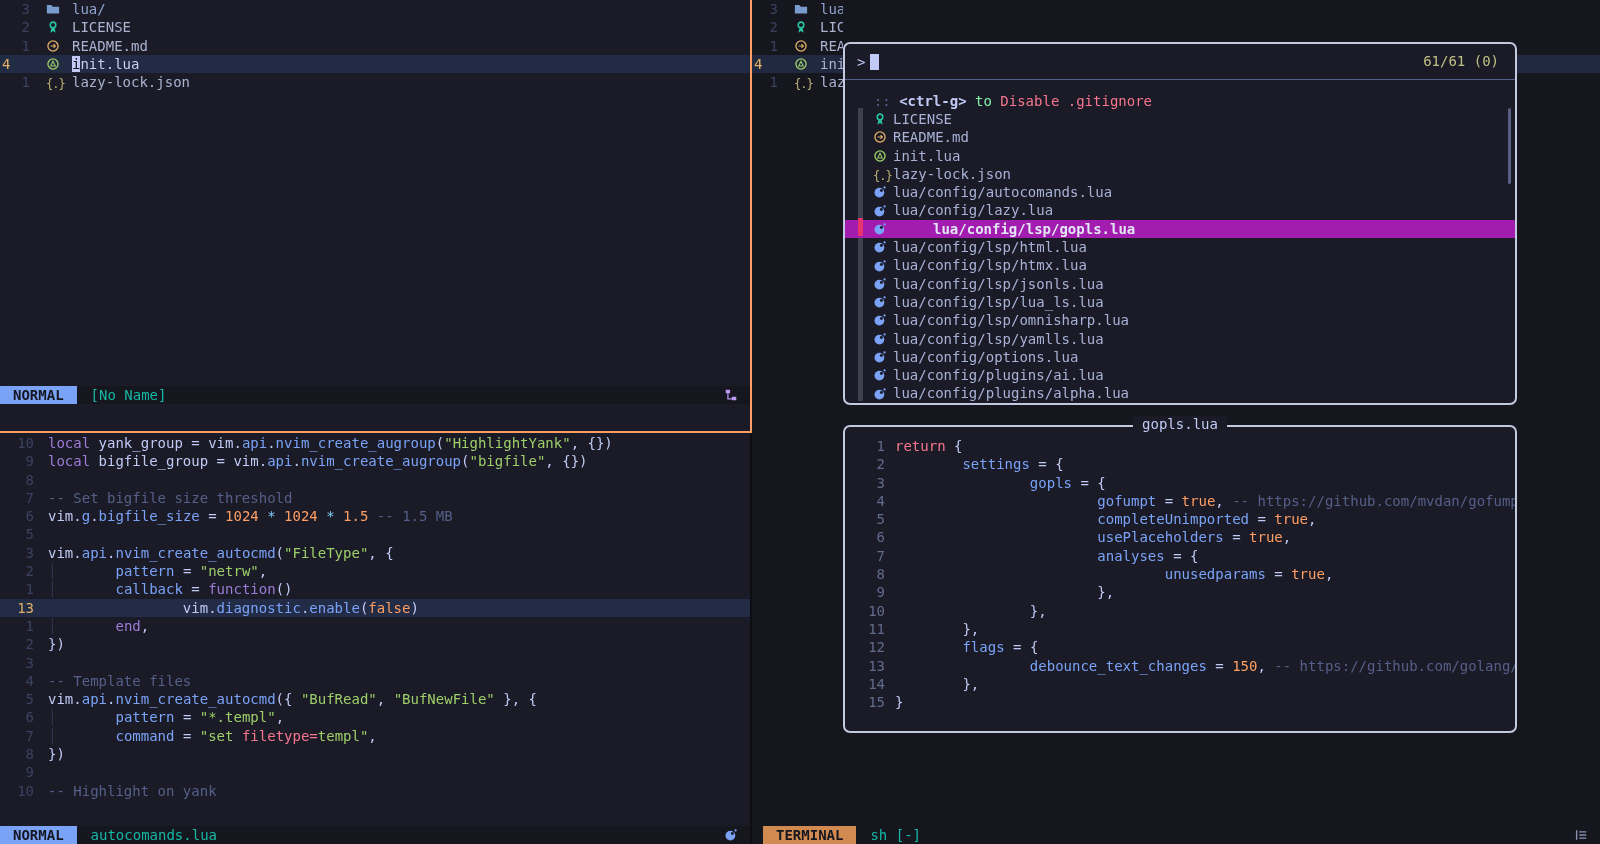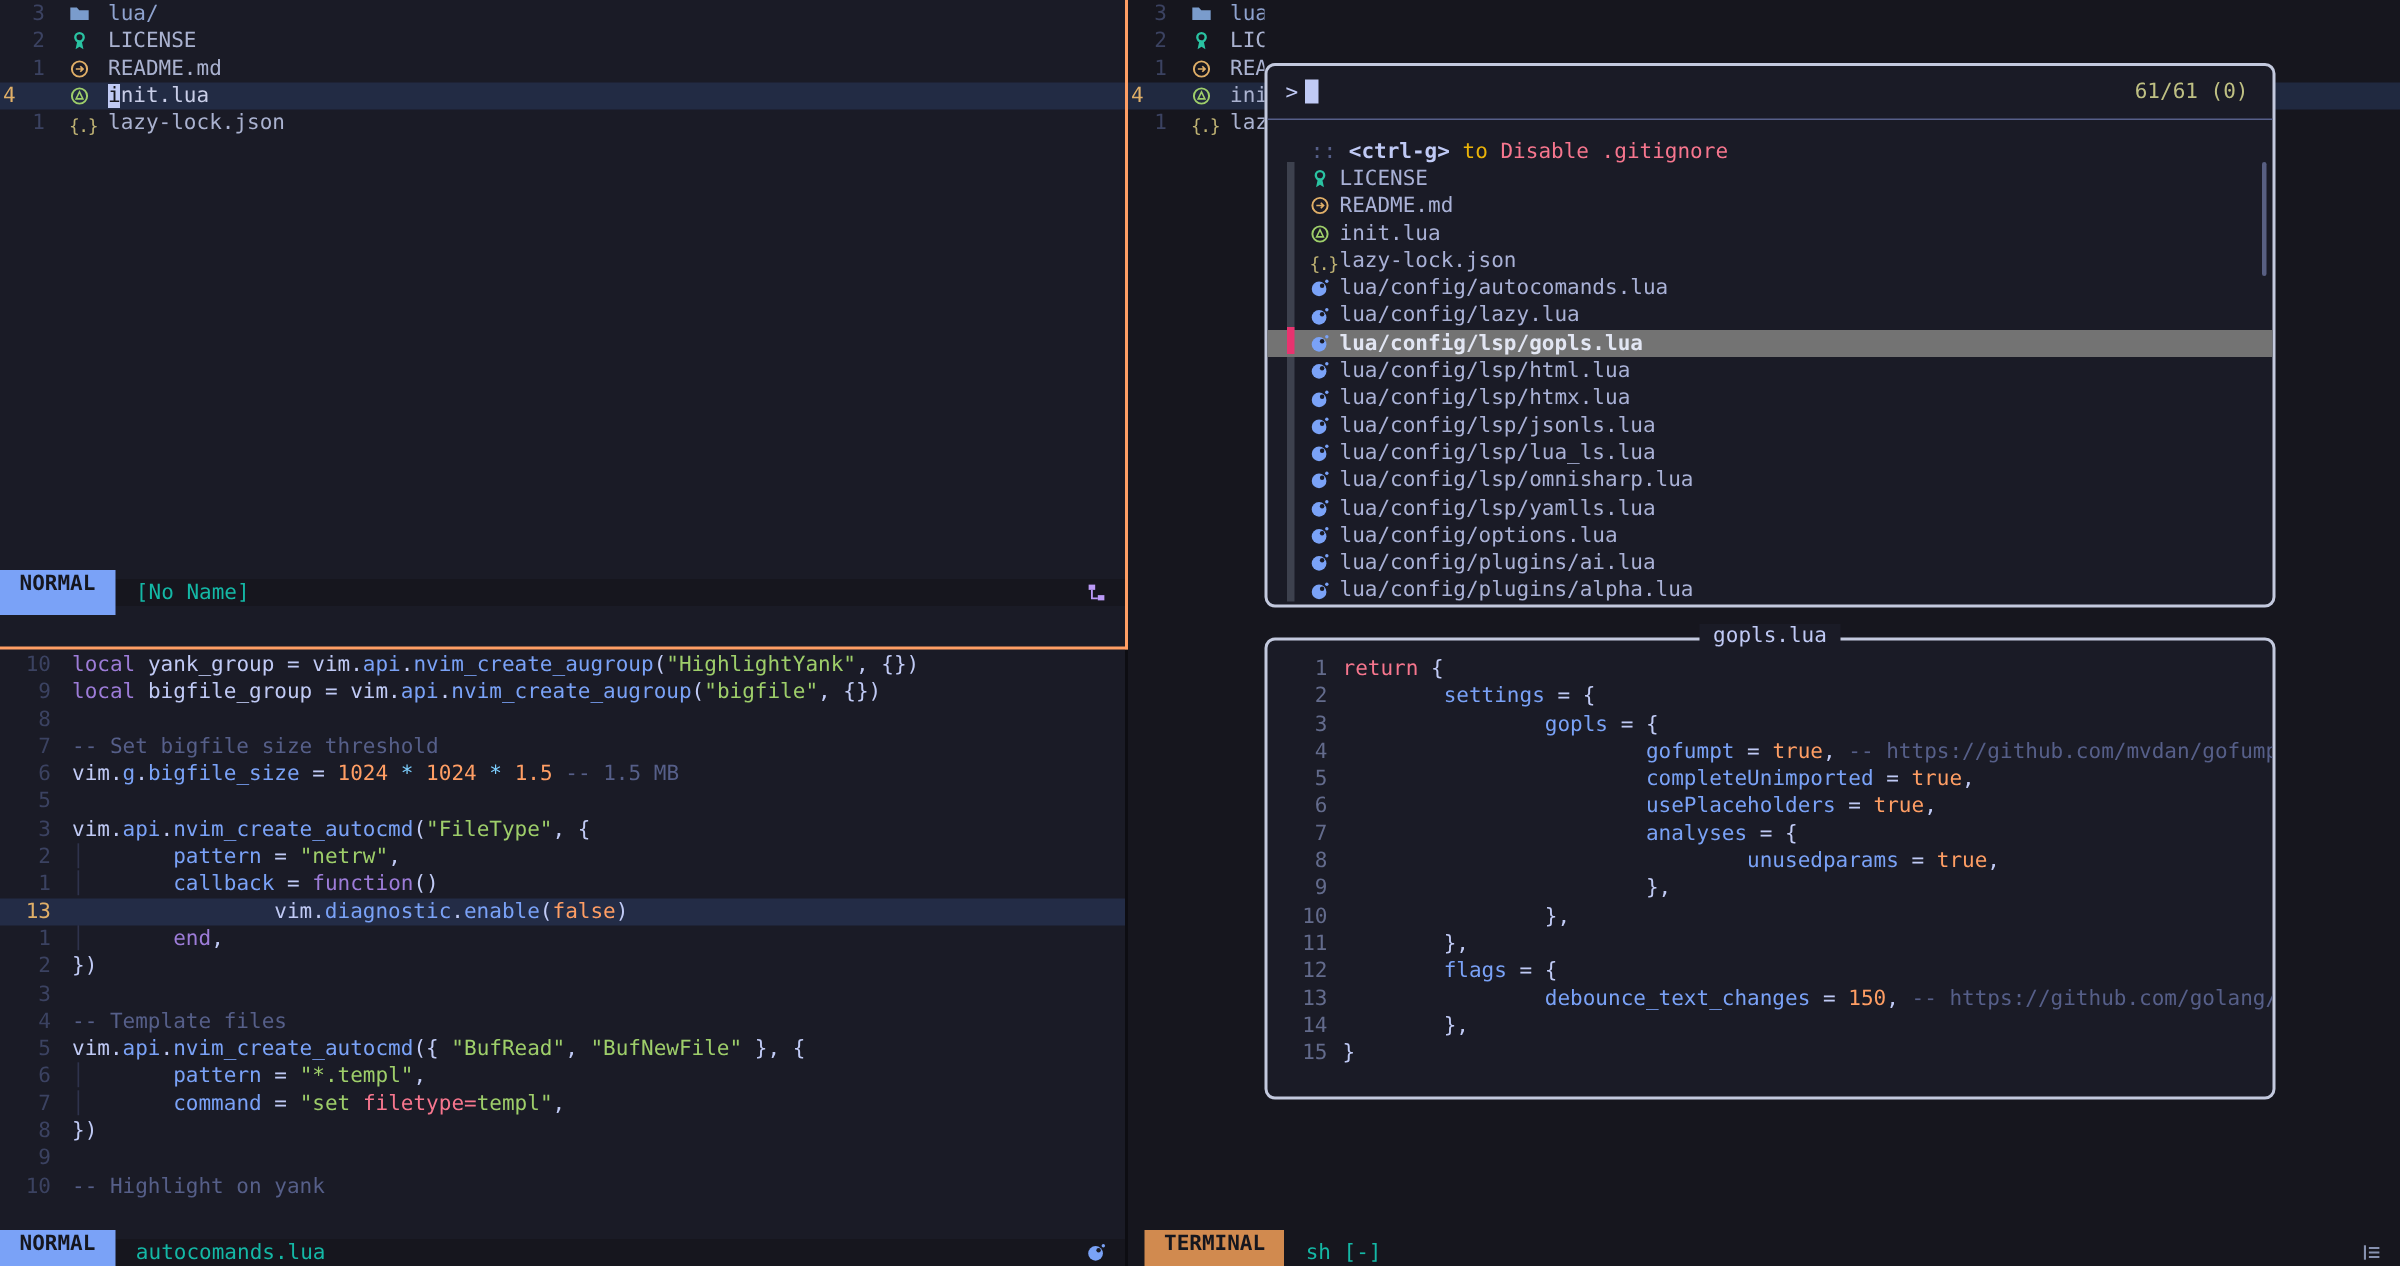--- a/index.html
+++ b/index.html
@@ -17,25 +17,25 @@
   .row.current .fname { color:#c9cee8; }
   .cursor-block { background:#c0caf5; color:#16161e; }
 
   
   .cline { height:18.3px; line-height:18.3px; white-space:pre; }
   .cline .ln { display:inline-block; width:34px; text-align:right; color:#3b4261; margin-right:14px; }
   .cline.cur { background:#232c46; }
   .cline.cur .ln { color:#e0af68; }
   .tk-k{color:#9d7cd8} .tk-b{color:#7aa2f7} .tk-s{color:#9ece6a} .tk-n{color:#ff9e64}
   .tk-c{color:#565f89} .tk-f{color:#c0caf5} .tk-o{color:#7dcfff} .tk-r{color:#f7768e}
-  .tk-g{color:#2f334d} .tk-w{color:#c0caf5;font-weight:bold} .tk-d{color:#565f89} .tk-bl{color:#eab308}
+  .tk-g{color:#2f334d} .tk-w{color:#c0caf5;font-weight:bold} .tk-d{color:#565f89} .tk-bl{color:#86efac}
 
   
   .statusline { position:absolute; height:18px; background:#16161e; display:flex; align-items:center; }
-  .mode-badge { height:30px; line-height:18px; padding:0 13px; font-weight:bold; color:#15161e; flex:none; }
+  .mode-badge { height:18px; line-height:18px; padding:0 13px; font-weight:bold; color:#15161e; flex:none; }
   .mode-normal { background:#7aa2f7; }
   .mode-terminal { background:#d18a4f; }
   .status-file { margin-left:14px; color:#14b8a6;text-align:center; }
   .status-icon { position:absolute; right:12px; top:2px; width:14px; height:14px; }
 
   .sep-orange-v { position:absolute; left:750px; top:0; width:2px; height:433px; background:#ff9e64; }
   .sep-dark-v  { position:absolute; left:750px; top:433px; width:2px; height:411px; background:#0d0d12; }
   .sep-orange-h { position:absolute; left:0; top:431px; width:752px; height:2px; background:#ff9e64; }
   #right-bg { position:absolute; left:752px; top:0; width:848px; height:844px; background:#16161e; }
   #right-cursorline { position:absolute; left:752px; top:54.9px; width:848px; height:18.3px; background:#202940; }
@@ -54,21 +54,21 @@
 
   #prompt-row { position:absolute; left:0; top:8px; width:100%; height:20px; line-height:20px; padding-left:12px; color:#c0caf5; white-space:pre; }
   #prompt-cursor { display:inline-block; width:9px; height:16px; background:#c0caf5; vertical-align:-3px; margin-left:5px; }
   #picker-counter { position:absolute; right:16px; top:9px; color:#bfc083; }
   #prompt-sep { position:absolute; left:0; top:35px; width:100%; height:1px; background:#565f89; }
   #picker-header { position:absolute; left:0; top:48px; width:100%; height:18.3px; line-height:18.3px; padding-left:12px; white-space:pre; }
   #picker-items { position:absolute; left:0; top:66px; width:100%; }
   .pitem { height:18.3px; line-height:18.3px; display:flex; align-items:center; padding-left:28px; white-space:pre; }
   .pitem .fic { margin-left:0; margin-right:6px; }
   .pitem .pname { color:#a9b1d6; }
-  .pitem.selected { background:#737373; }
+  .pitem.selected { background:#a21caf;gap:40px; }
   .pitem.selected .pname { color:#e2e6f3; font-weight:bold; }
   #picker-gutter { position:absolute; left:13px; top:64px; width:5px; height:293px; background:#3d414e; }
   #picker-marker { position:absolute; left:13px; top:173.8px; width:5px; height:18.3px; background:#e8336f; }
   #picker-scrollbar { position:absolute; left:663px; top:64px; width:3px; height:76px; background:#585f82; border-radius:2px; }
 
   #preview-title { position:absolute; top:-11px; left:0; width:100%; text-align:center; }
   #preview-title span { background:#1a1b26; padding:0 9px; color:#c0caf5; }
   #preview-lines { position:absolute; left:0; top:10px; width:100%; overflow:hidden; }
   .pline { height:18.3px; line-height:18.3px; white-space:pre; overflow:hidden;padding-left:10px; }
   .pline .ln { display:inline-block; width:30px; text-align:right; color:#636b8c; margin-right:10px; }

